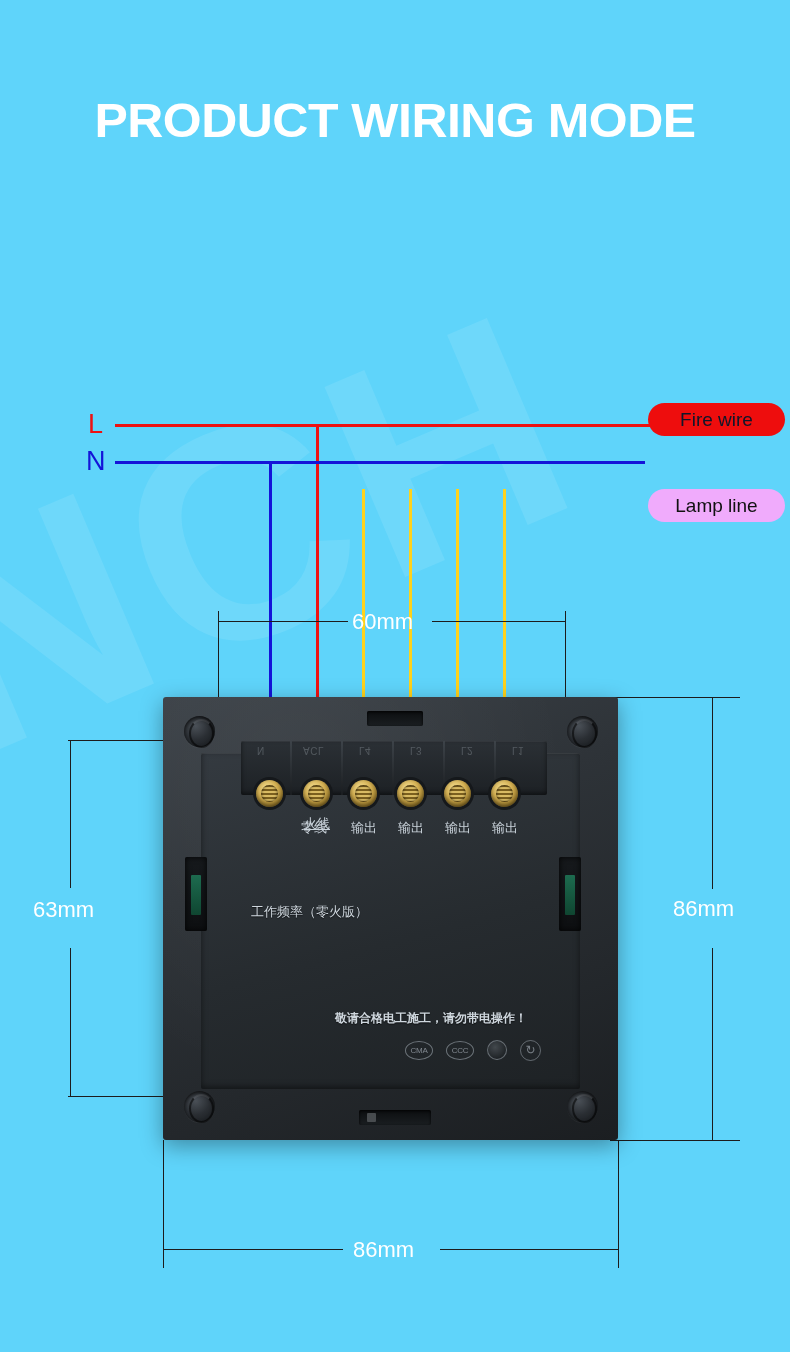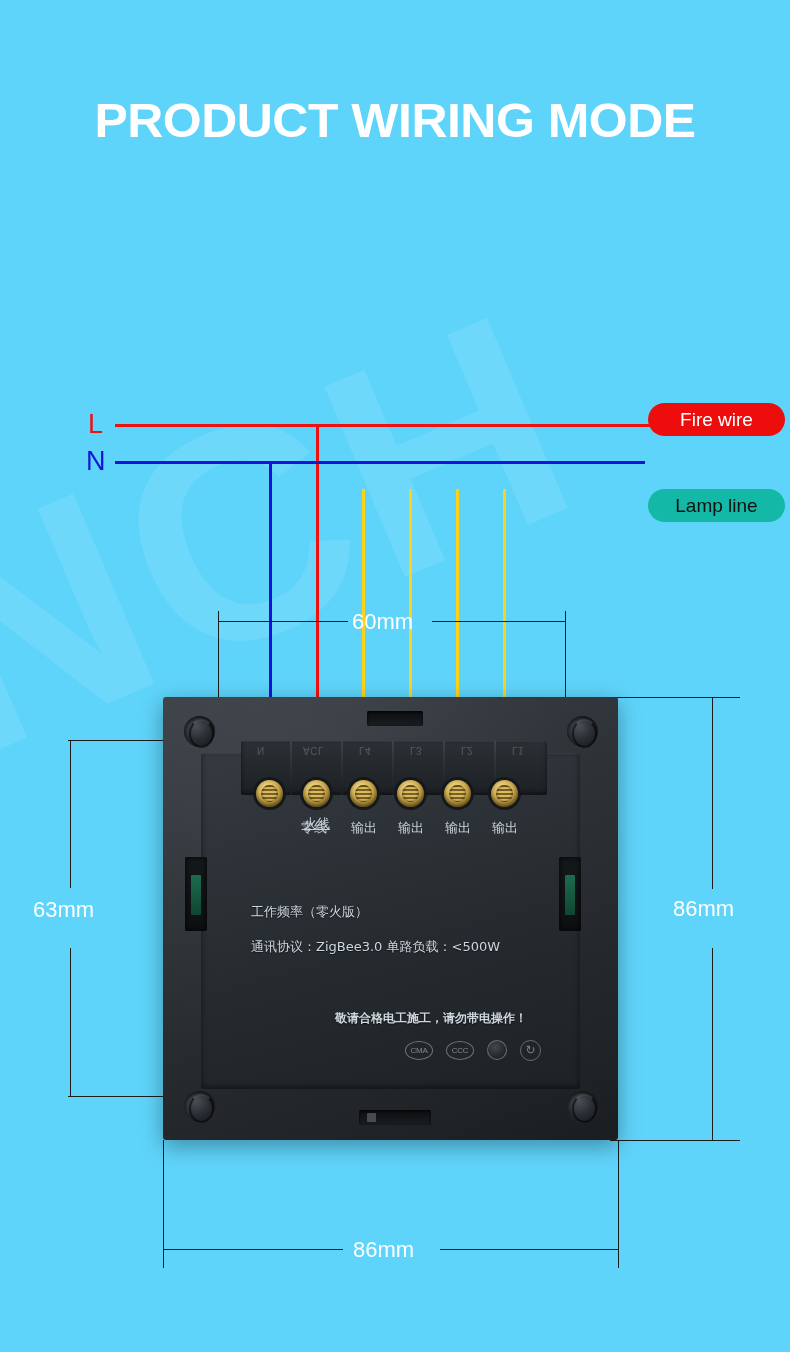--- a/index.html
+++ b/index.html
@@ -56,23 +56,23 @@
     position:absolute;left:86px;top:446px;color:#1414d8;
     font-size:27px;font-weight:normal;
   }
 
   
   .pill{
     position:absolute;height:33px;border-radius:17px;
     display:flex;align-items:center;justify-content:center;
     font-size:19px;white-space:nowrap;
   }
-  .pill-fire   {left:648px;top:403px;width:137px;background:#ee0d0d;color:#ffffff;}
+  .pill-fire   {left:648px;top:403px;width:137px;background:#ee0d0d;color:#0f172a;}
   .pill-neutral{left:642px;top:446px;width:147px;background:#1616d6;color:#ffffff;}
-  .pill-lamp   {left:648px;top:489px;width:137px;background:#14b8a6;color:#111111;}
+  .pill-lamp   {left:648px;top:489px;width:137px;background:#f0abfc;color:#111111;}
 
   
   .dim-line{position:absolute;background:#1c1c1c;}
   .dim-h{height:1px;}
   .dim-v{width:1px;}
   .dim-text{
     position:absolute;color:#ffffff;font-size:22px;white-space:nowrap;
   }
 
   
@@ -310,21 +310,20 @@
     <div class="tlabel" style="left:134px;top:118px;text-decoration:underline;">火线</div>
     <div class="tlabel" style="left:181px;top:122px;">输出</div>
     <div class="tlabel" style="left:228px;top:122px;">输出</div>
     <div class="tlabel" style="left:275px;top:122px;">输出</div>
     <div class="tlabel" style="left:322px;top:122px;">输出</div>
 
     <div class="sideslot ss-l"></div>
     <div class="sideslot ss-r"></div>
 
     <div class="spec spec-1">工作频率（零火版）</div>
-    <div class="spec spec-2">通讯协议：ZigBee3.0  单路负载：&lt;500W</div>
     <div class="spec spec-4">敬请合格电工施工，请勿带电操作！</div>
 
     <div class="certs">
       <div class="cert">CMA</div>
       <div class="cert">CCC</div>
       <div class="cert-round"></div>
       <div class="cert-recycle">↻</div>
     </div>
 
   </div>

